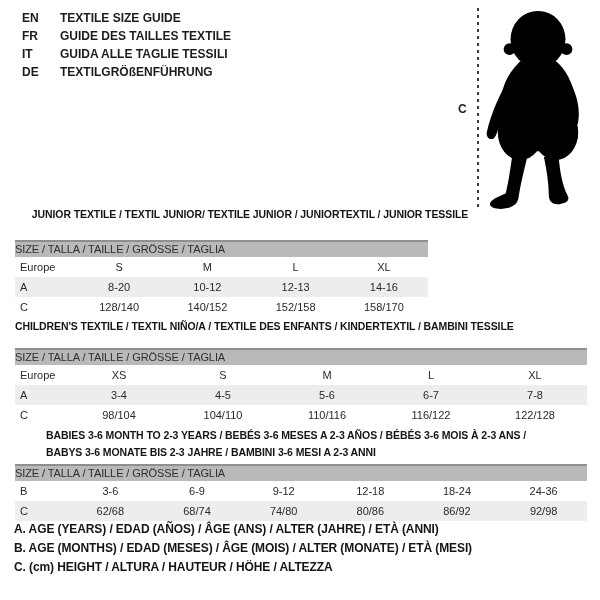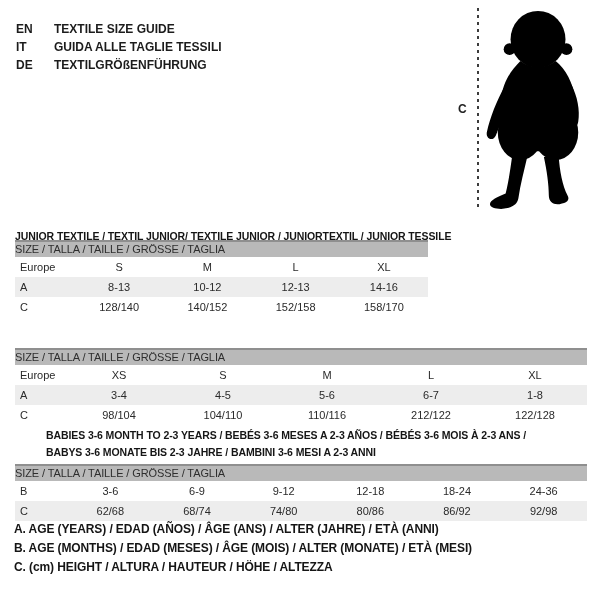--- a/index.html
+++ b/index.html
@@ -5,39 +5,39 @@
   html,body{margin:0;padding:0;}
   body{
     width:600px;height:600px;background:#fff;
     font-family:"Liberation Sans", sans-serif;
     color:#1c1c1c;
     -webkit-font-smoothing:antialiased;
   }
   .page{position:relative;width:600px;height:600px;overflow:hidden;background:#fff;}
 
   
-  .languages{position:absolute;left:16px;top:9px;font-weight:bold;font-size:12px;line-height:18px;margin-top:11px;}
+  .languages{position:absolute;left:22px;top:9px;font-weight:bold;font-size:12px;line-height:18px;}
   .lang-row{display:flex;}
   .lang-code{width:38px;flex:0 0 38px;}
 
   
   .figure{position:absolute;left:450px;top:0;width:150px;height:228px;}
   .measure-label{position:absolute;left:8px;top:102px;font-size:12px;font-weight:600;color:#222;}
   .dotted-line{
     position:absolute;left:27px;top:8px;width:2px;height:200px;
     background:repeating-linear-gradient(to bottom,#3c3c3c 0 3px,transparent 3px 7px);
   }
   .silhouette{position:absolute;left:34px;top:8px;}
 
   
   .section-title{
     position:absolute;margin:0;font-size:10.5px;font-weight:bold;
     line-height:13px;letter-spacing:-0.1px;color:#151515;
   }
-  .title-junior{left:15px;top:230px;width:470px;}
+  .title-junior{left:15px;top:208px;width:470px;text-align:center;}
   .title-children{left:15px;top:320px;width:575px;}
   .title-babies{left:15px;top:427px;width:575px;line-height:17px;margin-left:31px;}
 
   
   .size-table-wrap{position:absolute;}
   .wrap-junior{left:15px;top:240px;width:413px;}
   .wrap-children{left:15px;top:348px;width:572px;}
   .wrap-babies{left:15px;top:464px;width:572px;}
   .table-header{
     background:var(--header-bg,#b9b9b9);
@@ -62,20 +62,24 @@
 </style>
 </head>
 <body>
 
 <div class="page">
 
   <div class="languages">
     <div class="lang-row">
       <span class="lang-code">EN</span>
       <span class="lang-text">TEXTILE SIZE GUIDE</span>
+    </div>
+    <div class="lang-row">
+      <span class="lang-code">FR</span>
+      <span class="lang-text">GUIDE DES TAILLES TEXTILE</span>
     </div>
     <div class="lang-row">
       <span class="lang-code">IT</span>
       <span class="lang-text">GUIDA ALLE TAGLIE TESSILI</span>
     </div>
     <div class="lang-row">
       <span class="lang-code">DE</span>
       <span class="lang-text">TEXTILGRÖßENFÜHRUNG</span>
     </div>
   </div>
@@ -106,62 +110,63 @@
         <tbody>
           <tr>
             <td>Europe</td>
             <td>S</td>
             <td>M</td>
             <td>L</td>
             <td>XL</td>
           </tr>
           <tr class="alt">
             <td>A</td>
-            <td>8-13</td>
+            <td>8-20</td>
             <td>10-12</td>
             <td>12-13</td>
             <td>14-16</td>
           </tr>
           <tr>
             <td>C</td>
             <td>128/140</td>
             <td>140/152</td>
             <td>152/158</td>
             <td>158/170</td>
           </tr>
         </tbody>
       </table>
   </div>
 
+  <h2 class="section-title title-children">CHILDREN'S TEXTILE / TEXTIL NIÑO/A / TEXTILE DES ENFANTS / KINDERTEXTIL / BAMBINI TESSILE</h2>
   <div class="size-table-wrap wrap-children">
     <div class="table-header">SIZE / TALLA / TAILLE / GRÖSSE / TAGLIA</div>
     <table class="size-table">
         <tbody>
           <tr>
             <td>Europe</td>
             <td>XS</td>
             <td>S</td>
             <td>M</td>
             <td>L</td>
             <td>XL</td>
           </tr>
           <tr class="alt">
             <td>A</td>
             <td>3-4</td>
             <td>4-5</td>
             <td>5-6</td>
             <td>6-7</td>
-            <td>1-8</td>
+            <td>7-8</td>
           </tr>
           <tr>
             <td>C</td>
             <td>98/104</td>
             <td>104/110</td>
             <td>110/116</td>
-            <td>212/122</td>
+            <td>116/122</td>
             <td>122/128</td>
           </tr>
         </tbody>
       </table>
   </div>
 
   <h2 class="section-title title-babies">
     <div>BABIES 3-6 MONTH TO 2-3 YEARS / BEBÉS 3-6 MESES A 2-3 AÑOS / BÉBÉS 3-6 MOIS À 2-3 ANS /</div>
     <div>BABYS 3-6 MONATE BIS 2-3 JAHRE / BAMBINI 3-6 MESI A 2-3 ANNI</div>
   </h2>

